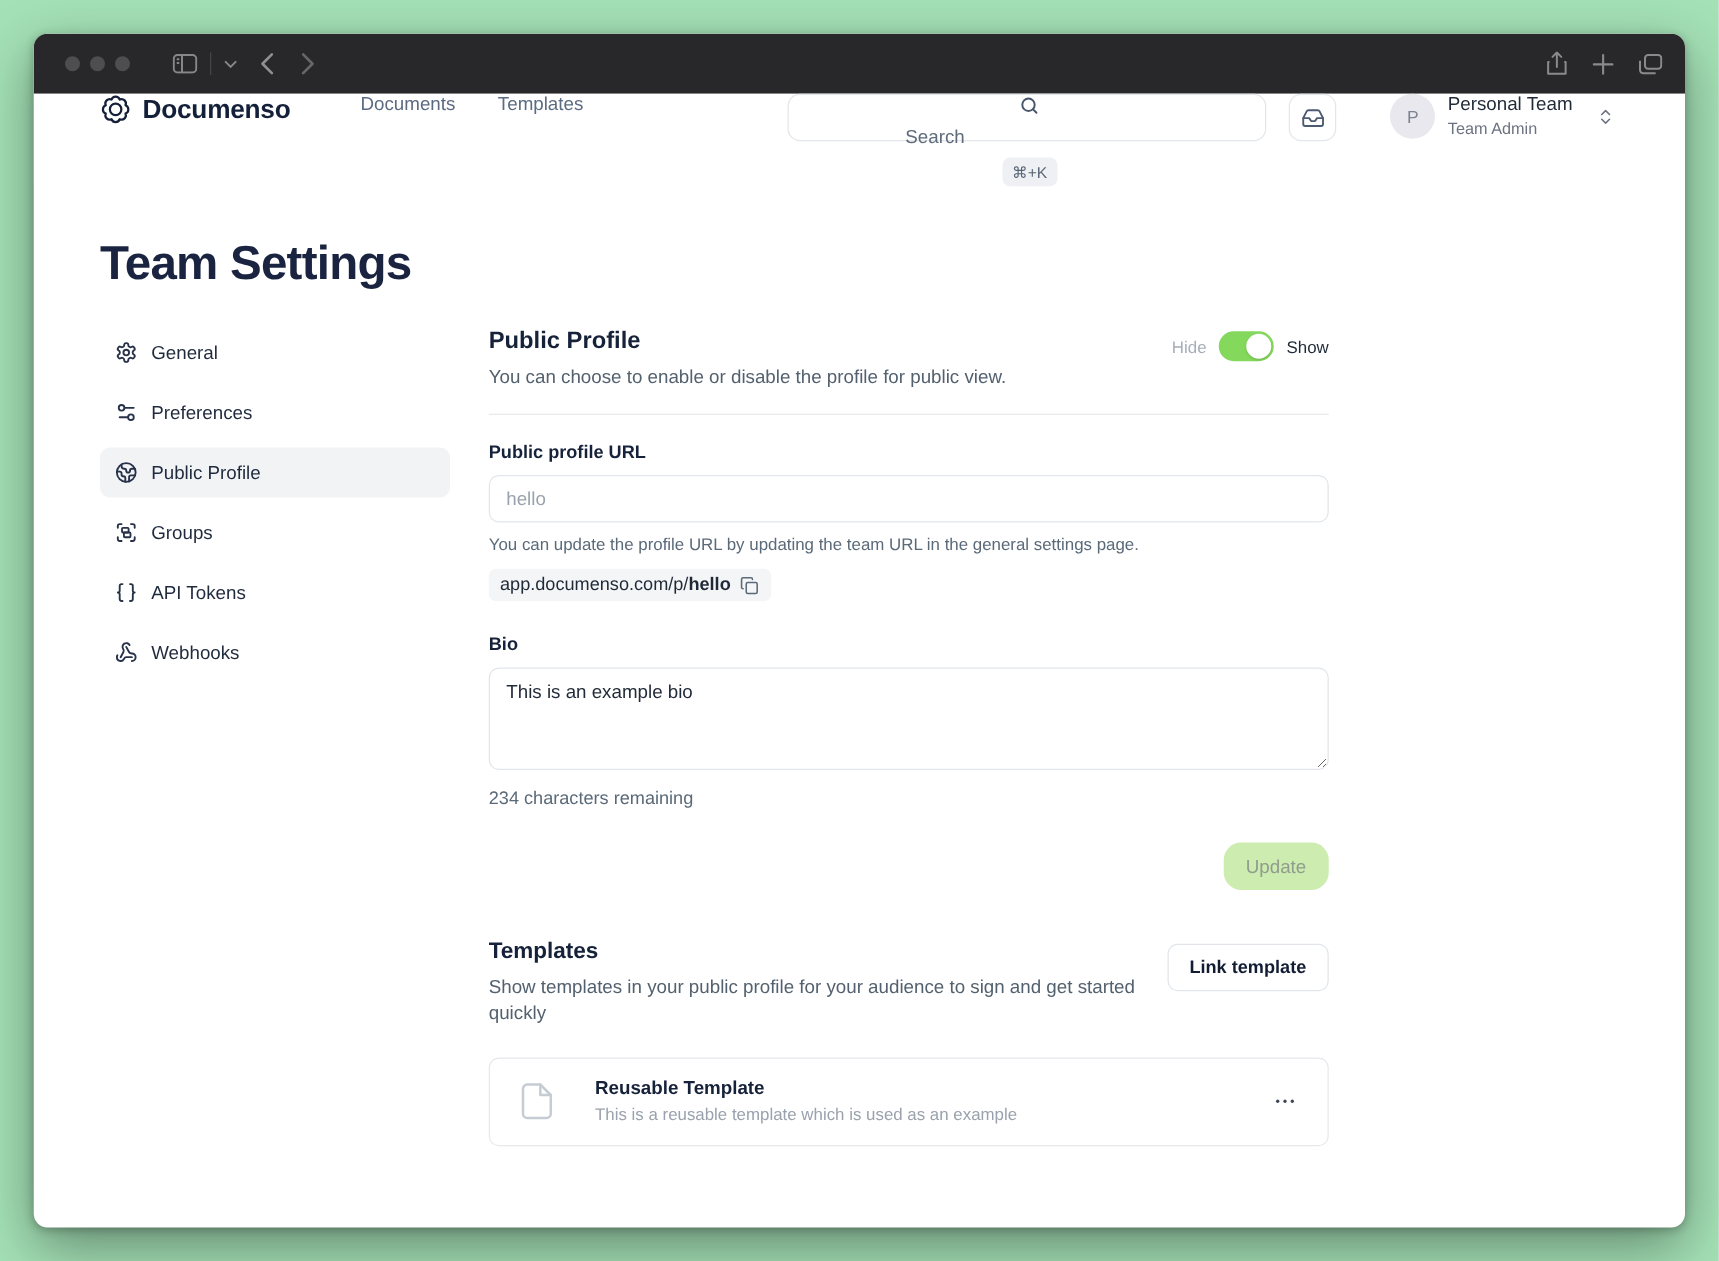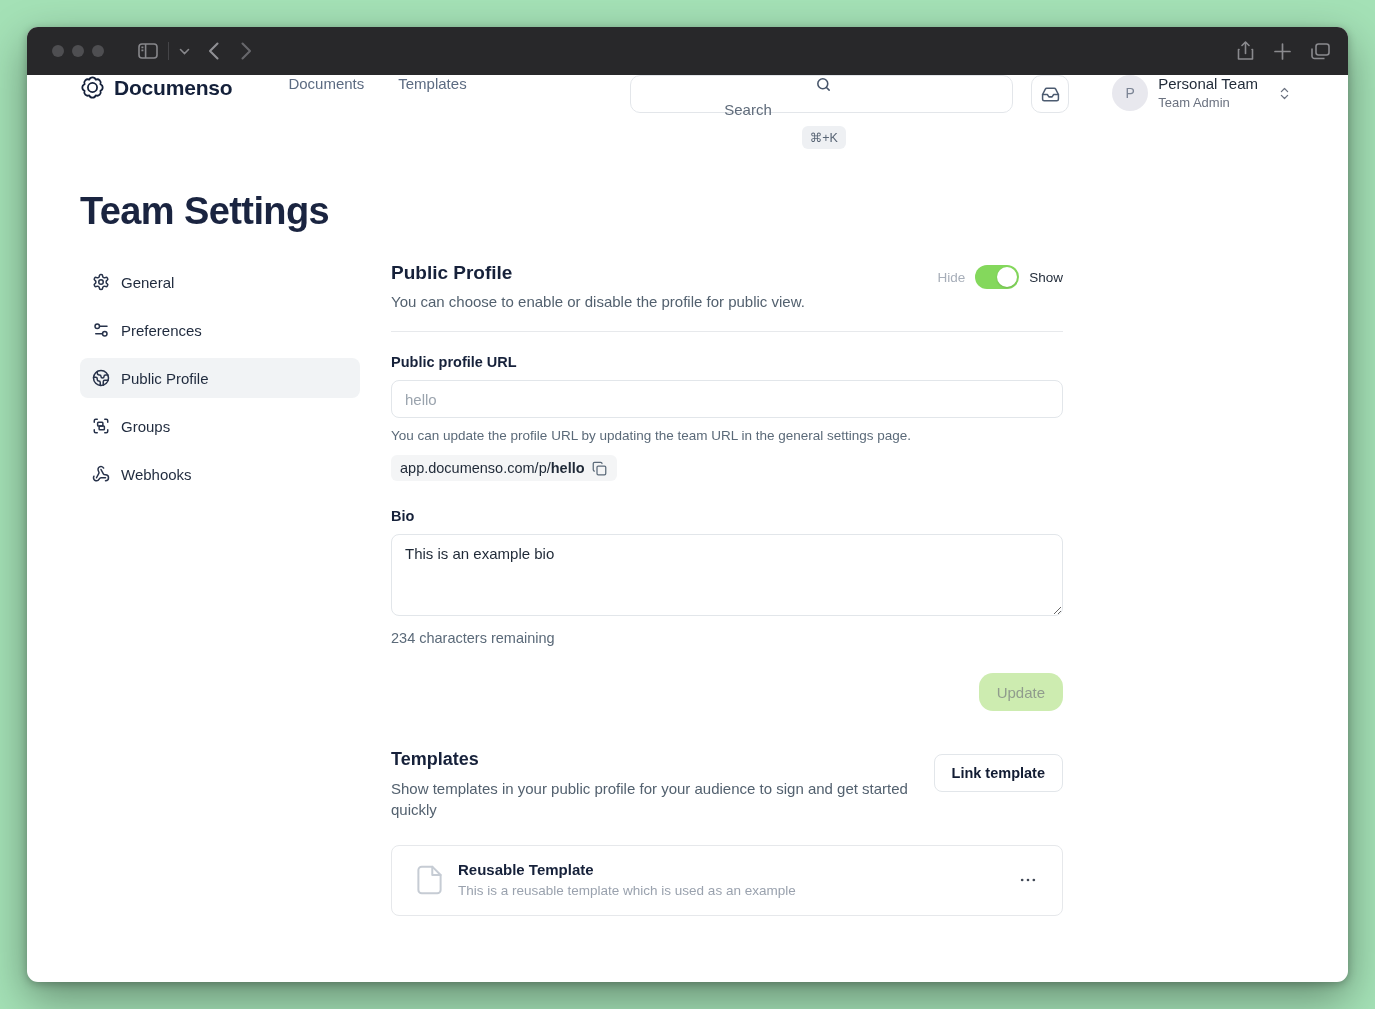--- a/index.html
+++ b/index.html
@@ -181,21 +181,21 @@
   }
   .template-card {
     margin-top: 24px;
     border: 1px solid #e6e8eb; border-radius: 8px;
     height: 71px;
     display: flex; align-items: center;
     padding: 0 24px;
     background: #fff;
   }
   .file-icon { color: #c6ccd4; flex: none; }
-  .tpl-meta { margin-left: 15px; line-height: 1.2; }
+  .tpl-meta { margin-left: 33px; line-height: 1.2; }
   .tpl-title { font-size: 15px; font-weight: 600; color: #16213a; }
   .tpl-desc { font-size: 13.5px; color: #9aa2ae; margin-top: 4px; }
   .tpl-more { margin-left: auto; color: #3f4754; cursor: pointer; display: flex; }
 </style>
 </head>
 <body>
 
 <div class="window">
 
   <div class="titlebar">
@@ -344,20 +344,29 @@
             <svg width="18" height="18" viewBox="0 0 24 24" fill="none" stroke="currentColor" stroke-width="2" stroke-linecap="round" stroke-linejoin="round">
               <path d="M7 3H5a2 2 0 0 0-2 2v2"></path>
               <path d="M17 3h2a2 2 0 0 1 2 2v2"></path>
               <path d="M21 17v2a2 2 0 0 1-2 2h-2"></path>
               <path d="M7 21H5a2 2 0 0 1-2-2v-2"></path>
               <rect x="7.5" y="7" width="7" height="5" rx="1"></rect>
               <rect x="9.5" y="12" width="7" height="5" rx="1"></rect>
             </svg>
           </span>
           <span>Groups</span>
+        </div>
+        <div class="nav-item">
+          <span class="ni-icon">
+            <svg width="18" height="18" viewBox="0 0 24 24" fill="none" stroke="currentColor" stroke-width="2" stroke-linecap="round" stroke-linejoin="round">
+              <path d="M8 3H7a2 2 0 0 0-2 2v5a2 2 0 0 1-2 2a2 2 0 0 1 2 2v5c0 1.1.9 2 2 2h1"></path>
+              <path d="M16 21h1a2 2 0 0 0 2-2v-5c0-1.1.9-2 2-2a2 2 0 0 1-2-2V5a2 2 0 0 0-2-2h-1"></path>
+            </svg>
+          </span>
+          <span>API Tokens</span>
         </div>
         <div class="nav-item">
           <span class="ni-icon">
             <svg width="18" height="18" viewBox="0 0 24 24" fill="none" stroke="currentColor" stroke-width="2" stroke-linecap="round" stroke-linejoin="round">
               <path d="M18 16.98h-5.99c-1.1 0-1.95.94-2.48 1.9A4 4 0 0 1 2 17c.01-.7.2-1.4.57-2"></path>
               <path d="m6 17 3.13-5.78c.53-.97.1-2.18-.5-3.1a4 4 0 1 1 6.89-4.06"></path>
               <path d="m12 6 3.13 5.73C15.66 12.7 16.9 13 18 13a4 4 0 0 1 0 8"></path>
             </svg>
           </span>
           <span>Webhooks</span>

